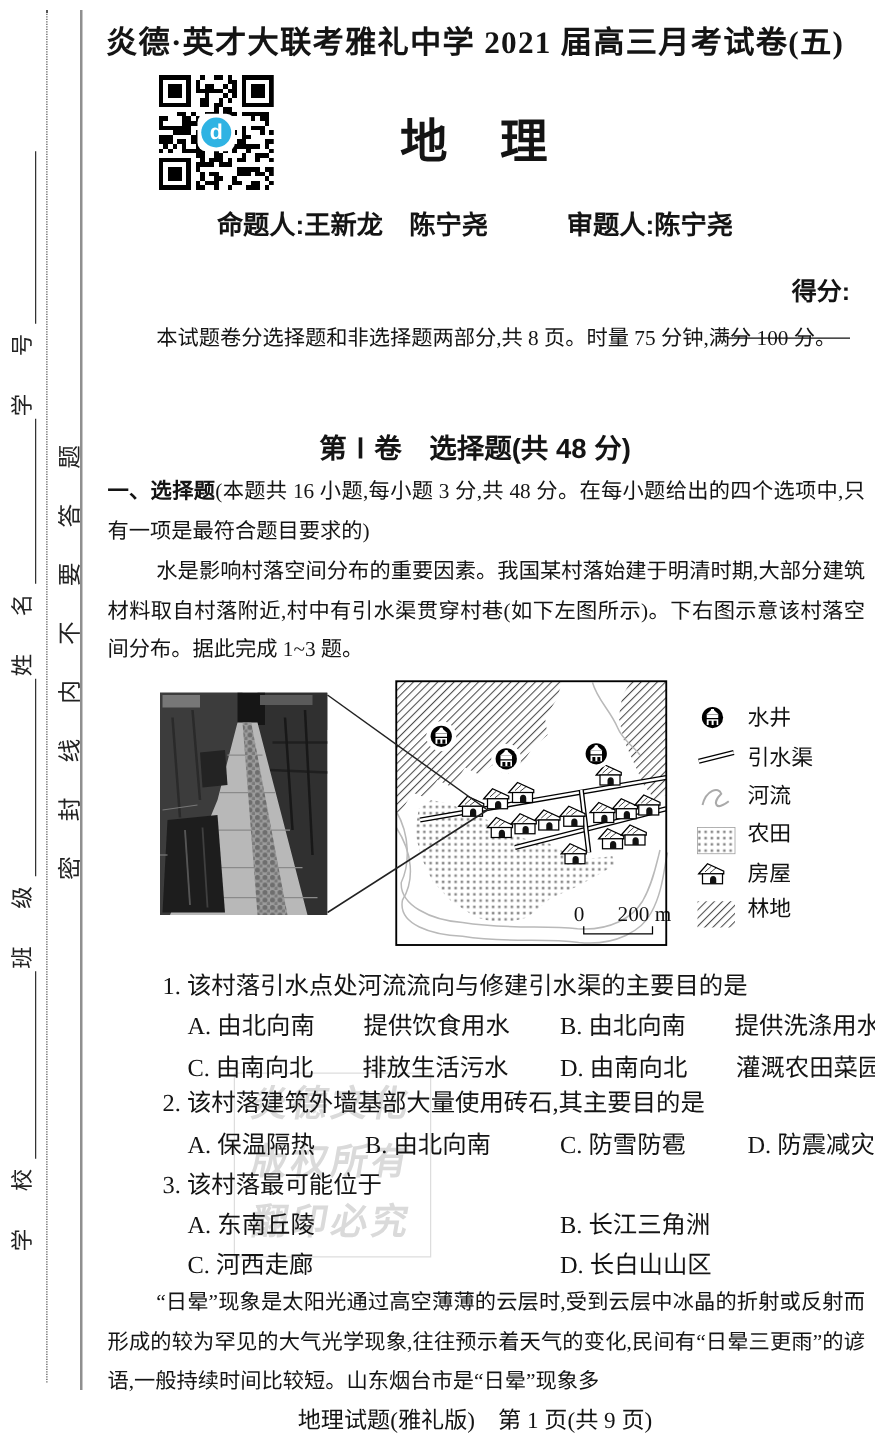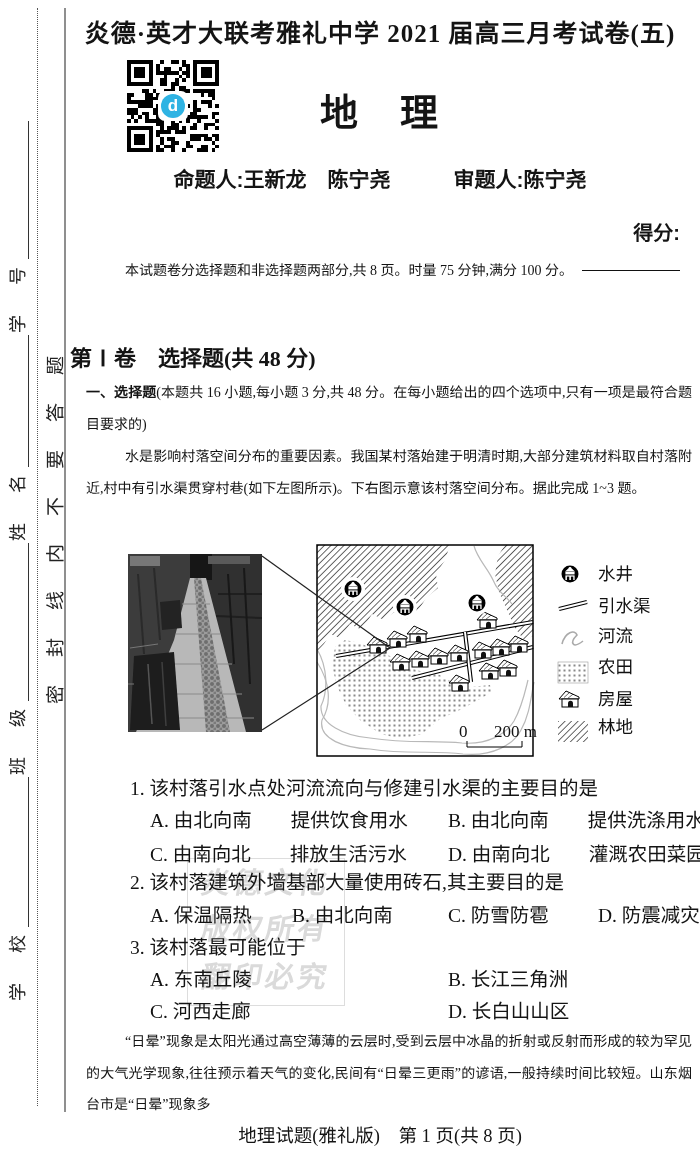--- a/index.html
+++ b/index.html
@@ -38,24 +38,24 @@
     display:flex;align-items:center;justify-content:center;}
   #qr-logo .dot{width:24px;height:24px;border-radius:50%;display:flex;align-items:center;justify-content:center;
     color:#fff;font-family:"Liberation Sans",sans-serif;font-weight:bold;font-size:17px;}
   #subject-title{top:82px;left:70px;width:620px;text-align:center;font-size:38px;font-weight:bold;letter-spacing:2px;}
   #setters-line{top:163px;left:70px;width:620px;text-align:center;font-size:21px;font-weight:bold;
     font-family:"Liberation Sans","DejaVu Sans",sans-serif;}
   #score-line{top:217px;right:20px;display:flex;align-items:flex-end;font-size:20px;font-weight:bold;
     font-family:"Liberation Sans","DejaVu Sans",sans-serif;flex-direction:column;}
   #score-line .score-blank{width:98px;height:24px;border-bottom:1.5px solid #111;}
   
-  .para{left:86px;width:606px;font-size:14px;line-height:31.5px;text-align:justify;}
+  .para{left:86px;width:606px;font-size:17px;line-height:31.5px;text-align:justify;}
   .indent{text-indent:39px;}
-  #section-heading{top:340px;left:70px;width:620px;text-align:left;font-size:22px;font-weight:bold;
-    font-family:Liberation Serif, serif;}
+  #section-heading{top:340px;left:70px;width:620px;text-align:center;font-size:22px;font-weight:bold;
+    font-family:Liberation Sans, sans-serif;}
   #directions{top:377px;}
   #directions .lead{font-weight:bold;font-family:"Liberation Sans","DejaVu Sans",sans-serif;}
   #passage1{top:441px;}
   #passage2{top:1026px;}
   
   .qrow{position:absolute;left:86px;width:606px;height:27px;font-size:19.5px;white-space:nowrap;z-index:1;margin-left:44px;}
   .qrow .opt{position:absolute;top:0;white-space:nowrap;}
   
   #figure-svg{left:78px;top:544px;width:622px;height:215px;z-index:1;}
   #footer-line{top:1121px;left:70px;width:620px;text-align:center;font-size:18.5px;}
@@ -482,13 +482,13 @@
   <span class="opt" style="left:20px">A. 东南丘陵</span>
   <span class="opt" style="left:318px">B. 长江三角洲</span>
 </div>
 <div class="qrow" style="top:995px">
   <span class="opt" style="left:20px">C. 河西走廊</span>
   <span class="opt" style="left:318px">D. 长白山山区</span>
 </div>
 
 <div id="passage2" class="abs para indent">“日晕”现象是太阳光通过高空薄薄的云层时,受到云层中冰晶的折射或反射而形成的较为罕见的大气光学现象,往往预示着天气的变化,民间有“日晕三更雨”的谚语,一般持续时间比较短。山东烟台市是“日晕”现象多</div>
 
-<div id="footer-line" class="abs">地理试题(雅礼版)　第 1 页(共 8 页)</div>
+<div id="footer-line" class="abs">地理试题(雅礼版)　第 1 页(共 9 页)</div>
 
 </body></html>

